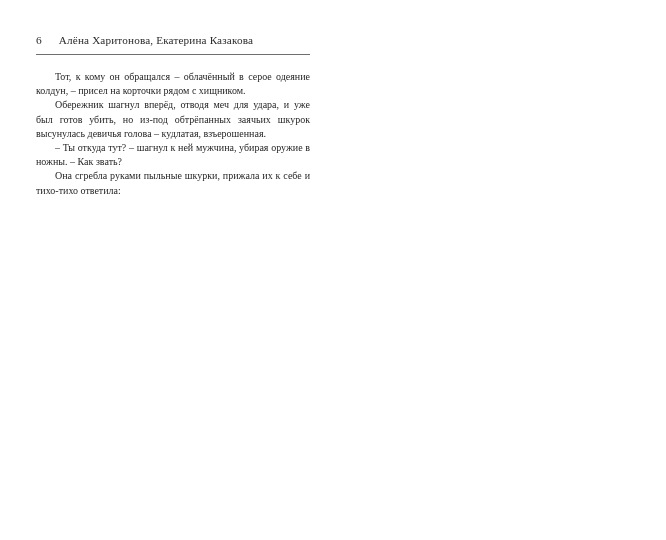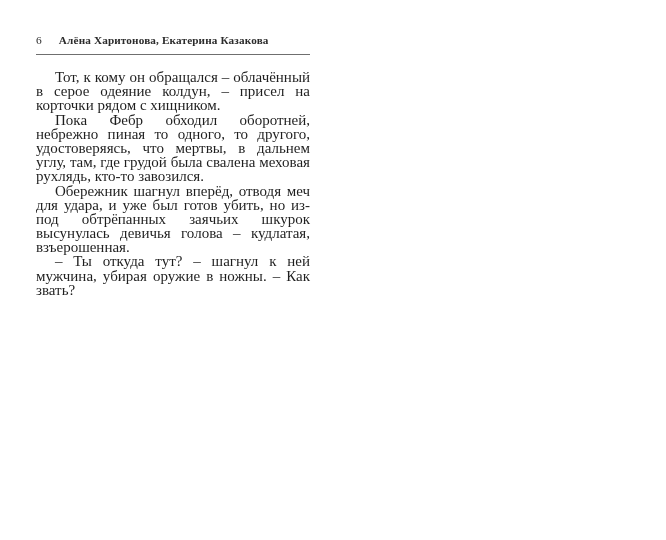--- a/index.html
+++ b/index.html
@@ -47,29 +47,28 @@
   }
   .page-left  .runhead-rule { left: 36px;  width: 274px; top: 54px; }
 
   .folio {
     font-size: 11.4px;
     color: #2b2b2b;
   }
   .runhead-title {
     font-size: 11.2px;
     color: #2b2b2b;
-    font-weight: bold;
   }
   .page-left .folio { margin-right: 17px; }
 
   
   .textblock {
     position: absolute;
     top: 70px;
-    font-size: 15px;
+    font-size: 10px;
     line-height: 14.18px;
     color: #1f1f1f;
     text-align: justify;
     text-justify: inter-word;
     hyphens: manual;
   }
   .page-left  .textblock { left: 36px;  width: 274px; }
 
   .para {
     margin: 0;
@@ -88,23 +87,23 @@
   <div class="page page-left">
 
     <div class="runhead">
       <span class="folio">6</span>
       <span class="runhead-title">Алёна Харитонова, Екатерина Казакова</span>
     </div>
     <div class="runhead-rule"></div>
 
     <div class="textblock">
       <p class="para">Тот, к кому он обращался – облачённый в серое одеяние колдун, – присел на корточки рядом с хищником.</p>
-      <p class="para">Пока Фебр обходил оборотней, небрежно пиная то одного, то другого, удостоверяясь, что мертвы, в дальнем углу, там, где грудой была свалена меховая рухлядь, кто-то завозился.</p>
       <p class="para">Обережник шагнул вперёд, отводя меч для удара, и уже был готов убить, но из-под обтрёпанных заячьих шкурок высунулась девичья голова – кудлатая, взъерошенная.</p>
       <p class="para">– Ты откуда тут? – шагнул к ней мужчина, убирая оружие в ножны. – Как звать?</p>
+      <p class="para">Она сгребла руками пыльные шкурки, прижала их к себе и тихо-тихо ответила:</p>
     </div>
 
   </div>
 
   <div class="page page-right">
 
     
     
 
     

